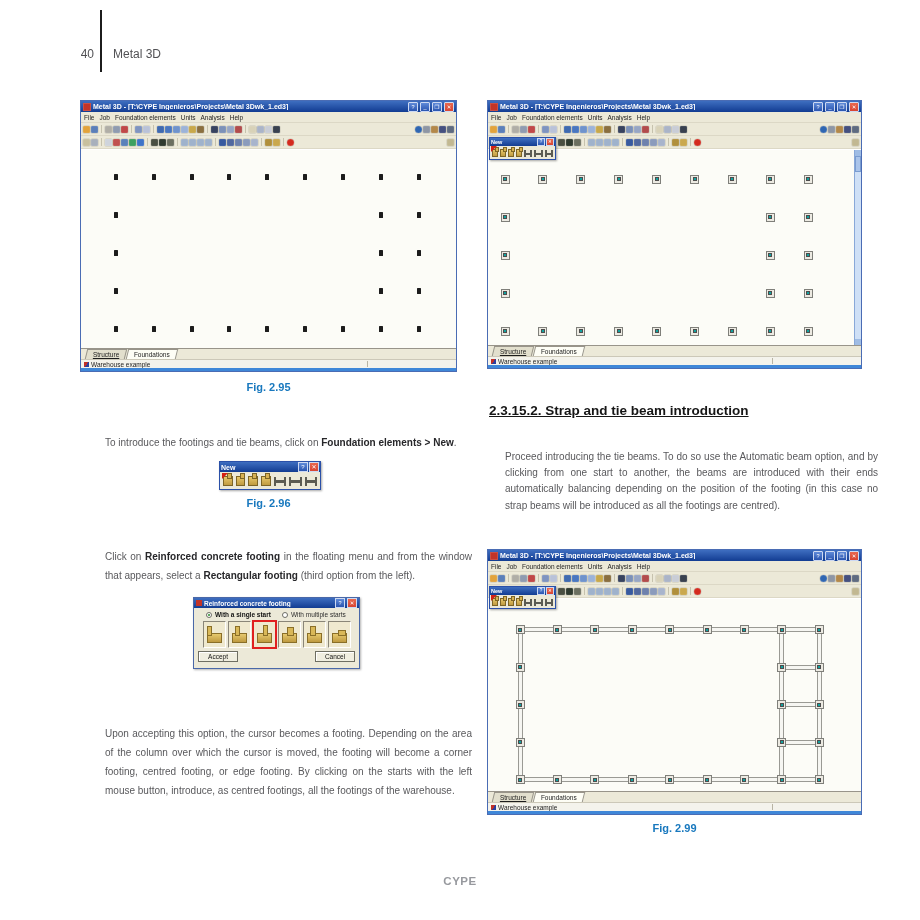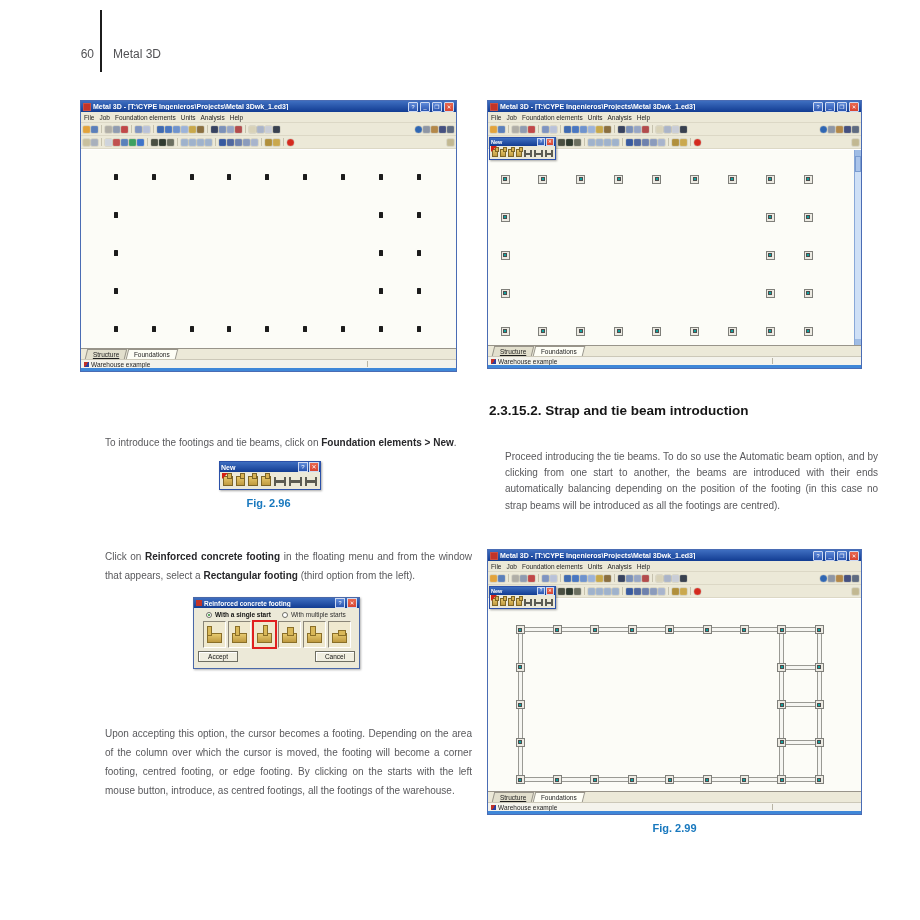--- a/index.html
+++ b/index.html
@@ -12,21 +12,21 @@
   .hdr-title{position:absolute;left:113px;top:47px;font-size:12px;color:#515154;}
   .footer{position:absolute;left:0;top:875px;width:920px;text-align:center;
           font-size:11.5px;font-weight:bold;letter-spacing:.5px;color:#97999e;}
   
   .caption{position:absolute;text-align:center;font-size:11px;font-weight:bold;
            color:var(--caption-blue,#1878be);}
   .body-p{position:absolute;margin:16px;font-size:10px;line-height:19px;color:var(--body-gray,#59595c);
           text-align:justify;}
   .body-p .bold{font-weight:bold;color:var(--bold-dark,#27272a);}
   .rpara{line-height:16.2px;}
-  .heading{position:absolute;font-size:13.5px;font-weight:bold;color:#161616;}
+  .heading{position:absolute;font-size:13.5px;font-weight:bold;color:#161616;text-decoration:underline;}
   
   .xp-window{position:absolute;background:var(--chrome-tan,#ece9d8);
              border:1px solid #4a6cb4;box-sizing:border-box;display:flex;flex-direction:column;}
   .titlebar{height:11px;flex:0 0 11px;display:flex;align-items:center;gap:2px;padding:0 2px;
             background:linear-gradient(var(--titlebar-blue-top,#3e6ec0),var(--titlebar-blue-bottom,#123c92));}
   .ticon{width:6px;height:6px;background:#c23428;border:1px solid #fff2;}
   .ttext{flex:1;color:#fff;font-size:7px;font-weight:bold;white-space:nowrap;overflow:hidden;}
   .tbtn{width:8px;height:8px;font-size:5.5px;line-height:8px;text-align:center;color:#fff;
         background:linear-gradient(#5f8ad8,#2a55b0);border:1px solid #cdd9f2;border-radius:1px;}
   .tbtn.close{background:linear-gradient(#e8684f,var(--close-red,#d84432));}
@@ -116,21 +116,21 @@
   .drow.dbuttons{display:flex;justify-content:space-between;padding:2px 4px 0 4px;}
   .dbutton{width:40px;height:11px;font-size:6.5px;line-height:9px;font-family:inherit;color:#111;
            background:#f0eee0;border:1px solid #6e6e62;box-shadow:inset 1px 1px 0 #fff;padding:0;}
   u{text-decoration:underline;}
 </style>
 </head>
 <body>
 
 <div class="page">
 
-  <div class="hdr-num">60</div>
+  <div class="hdr-num">40</div>
   <div class="hdr-rule"></div>
   <div class="hdr-title">Metal 3D</div>
 
   <div class="xp-window" style="left:80px;top:100px;width:377px;height:272px">
     <div class="titlebar">
       <span class="ticon"></span>
       <span class="ttext">Metal 3D - [T:\CYPE Ingenieros\Projects\Metal 3Dwk_1.ed3]</span>
       <span class="tbtn">?</span>
       <span class="tbtn">_</span>
       <span class="tbtn">❐</span>
@@ -243,20 +243,21 @@
       <span class="tab"><u>Structure</u></span>
       <span class="tab active"><span>Foundations</span></span>
     </div>
     <div class="statusbar">
       <span class="sicon"></span>
       <span>Warehouse example</span>
       <span class="sfield"></span>
     </div>
     <div class="blueline"></div>
   </div>
+  <div class="caption" style="left:80px;top:381px;width:377px">Fig. 2.95</div>
 
   <p class="body-p" style="left:89px;top:417px;width:366px"><span>To introduce the footings and tie beams, click on </span><span class="bold">Foundation elements</span><span class="bold"> &gt; </span><span class="bold">New</span><span>.</span></p>
 
   <div class="float-new big" style="left:219px;top:461px;width:102px">
     <div class="ftitle">
       <span class="fttext">New</span>
       <span class="fbtn">?</span>
       <span class="fbtn fclose">✕</span>
     </div>
     <div class="fbody">
@@ -611,13 +612,14 @@
           <span class="ni ni-footing"></span>
           <span class="ni ni-footing"></span>
           <span class="ni ni-beam"></span>
           <span class="ni ni-beam"></span>
           <span class="ni ni-beam"></span>
         </div>
     </div>
   </div>
   <div class="caption" style="left:487px;top:822px;width:375px">Fig. 2.99</div>
 
+  <div class="footer">CYPE</div>
 </div>
 
 </body></html>

